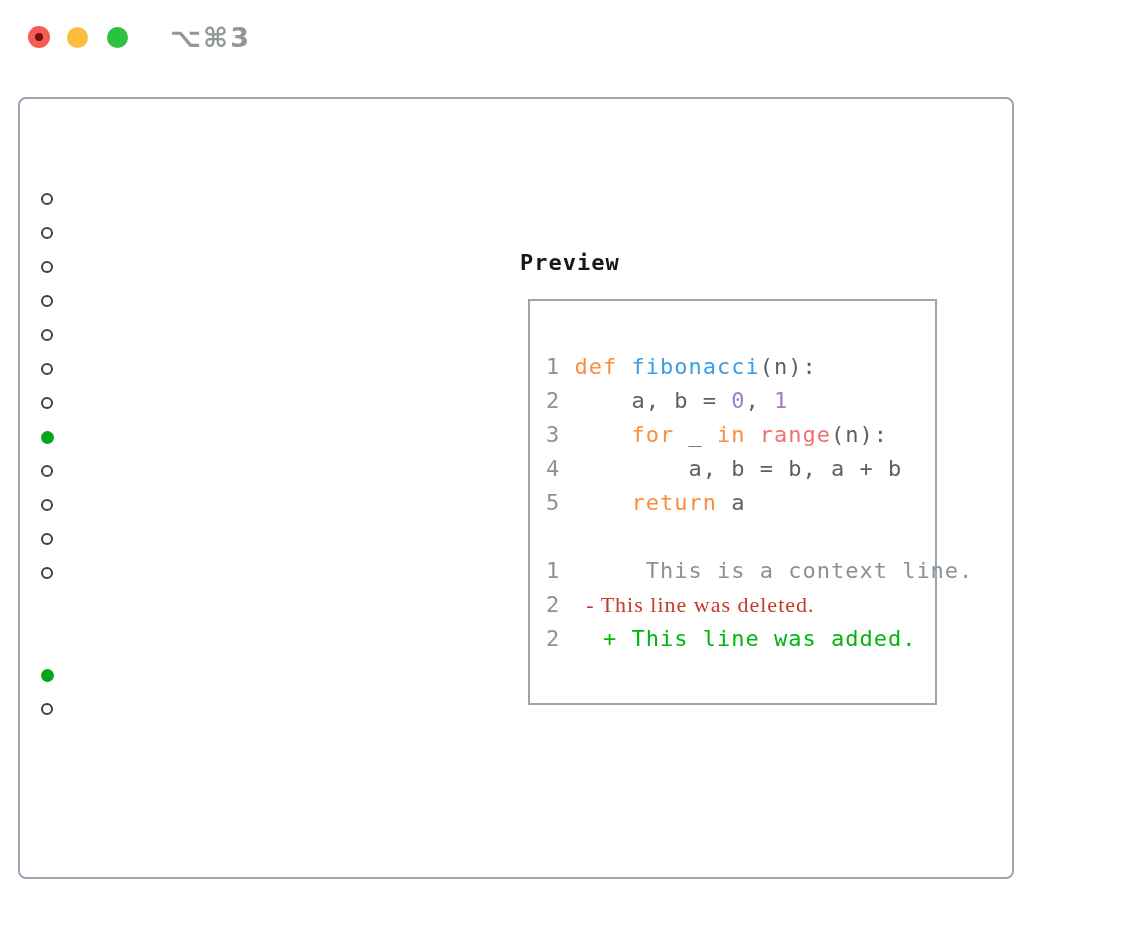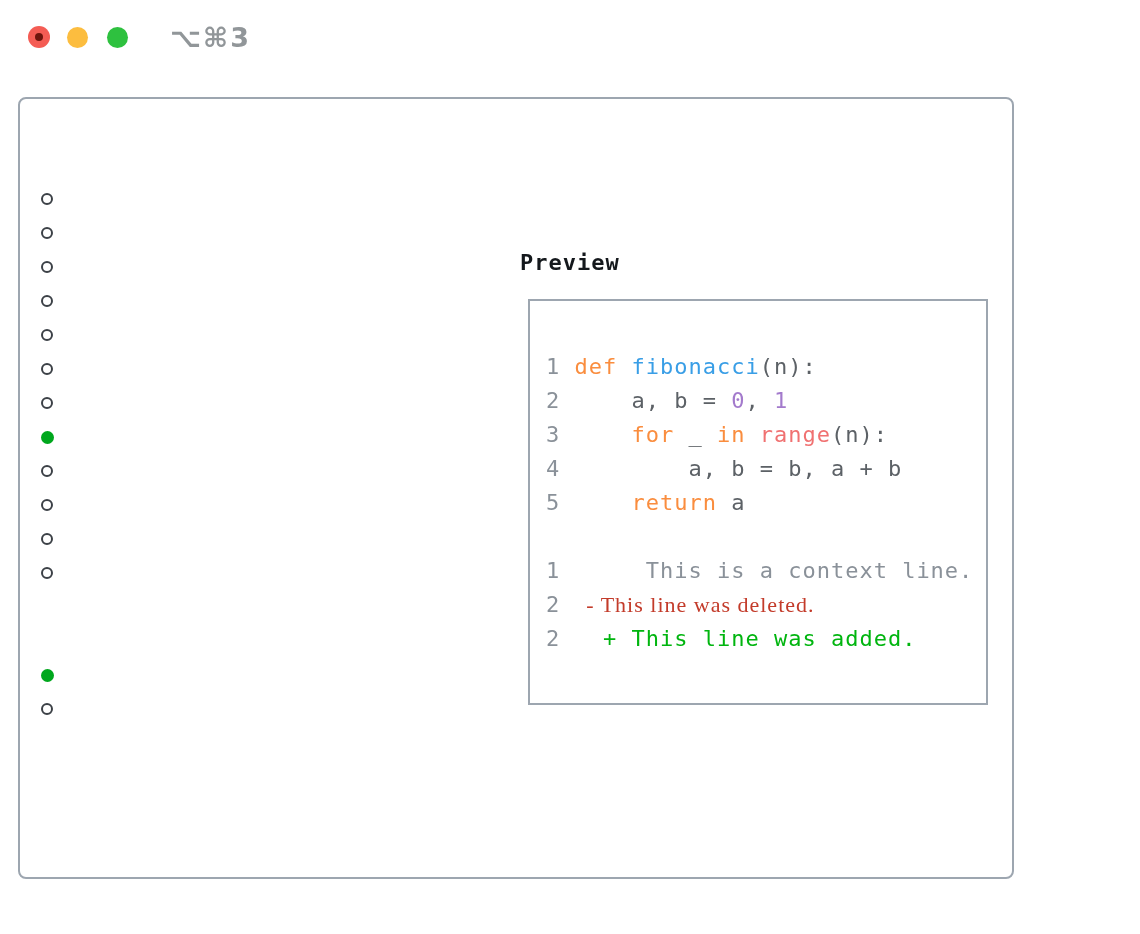--- a/index.html
+++ b/index.html
@@ -60,21 +60,21 @@
   .help { color: var(--tag-gray, #9aa4b0); }
 
   
   .preview-label {
     position: absolute; left: 500px; top: 146px; height: 34px;
     display: flex; align-items: center;
     font-size: 22px; letter-spacing: 1px; font-weight: bold; color: #14181c;
   }
   .preview-box {
     position: absolute; left: 508px; top: 200px;
-    width: 460px; height: 406px;
+    width: 409px; height: 406px;
     border: 2px solid var(--border-gray, #9da6b0);
     box-sizing: border-box; background: #ffffff;
   }
   .preview-box pre {
     margin: 0; padding: 49px 0 0 16px;
     font-family: inherit; font-size: 22px; line-height: 34px; letter-spacing: 1px;
   }
   .code-line { min-height: 34px; white-space: pre; }
   .c-ln  { color: var(--muted-gray, #8a9199); }
   .c-pl  { color: var(--code-foreground, #5c6166); }

